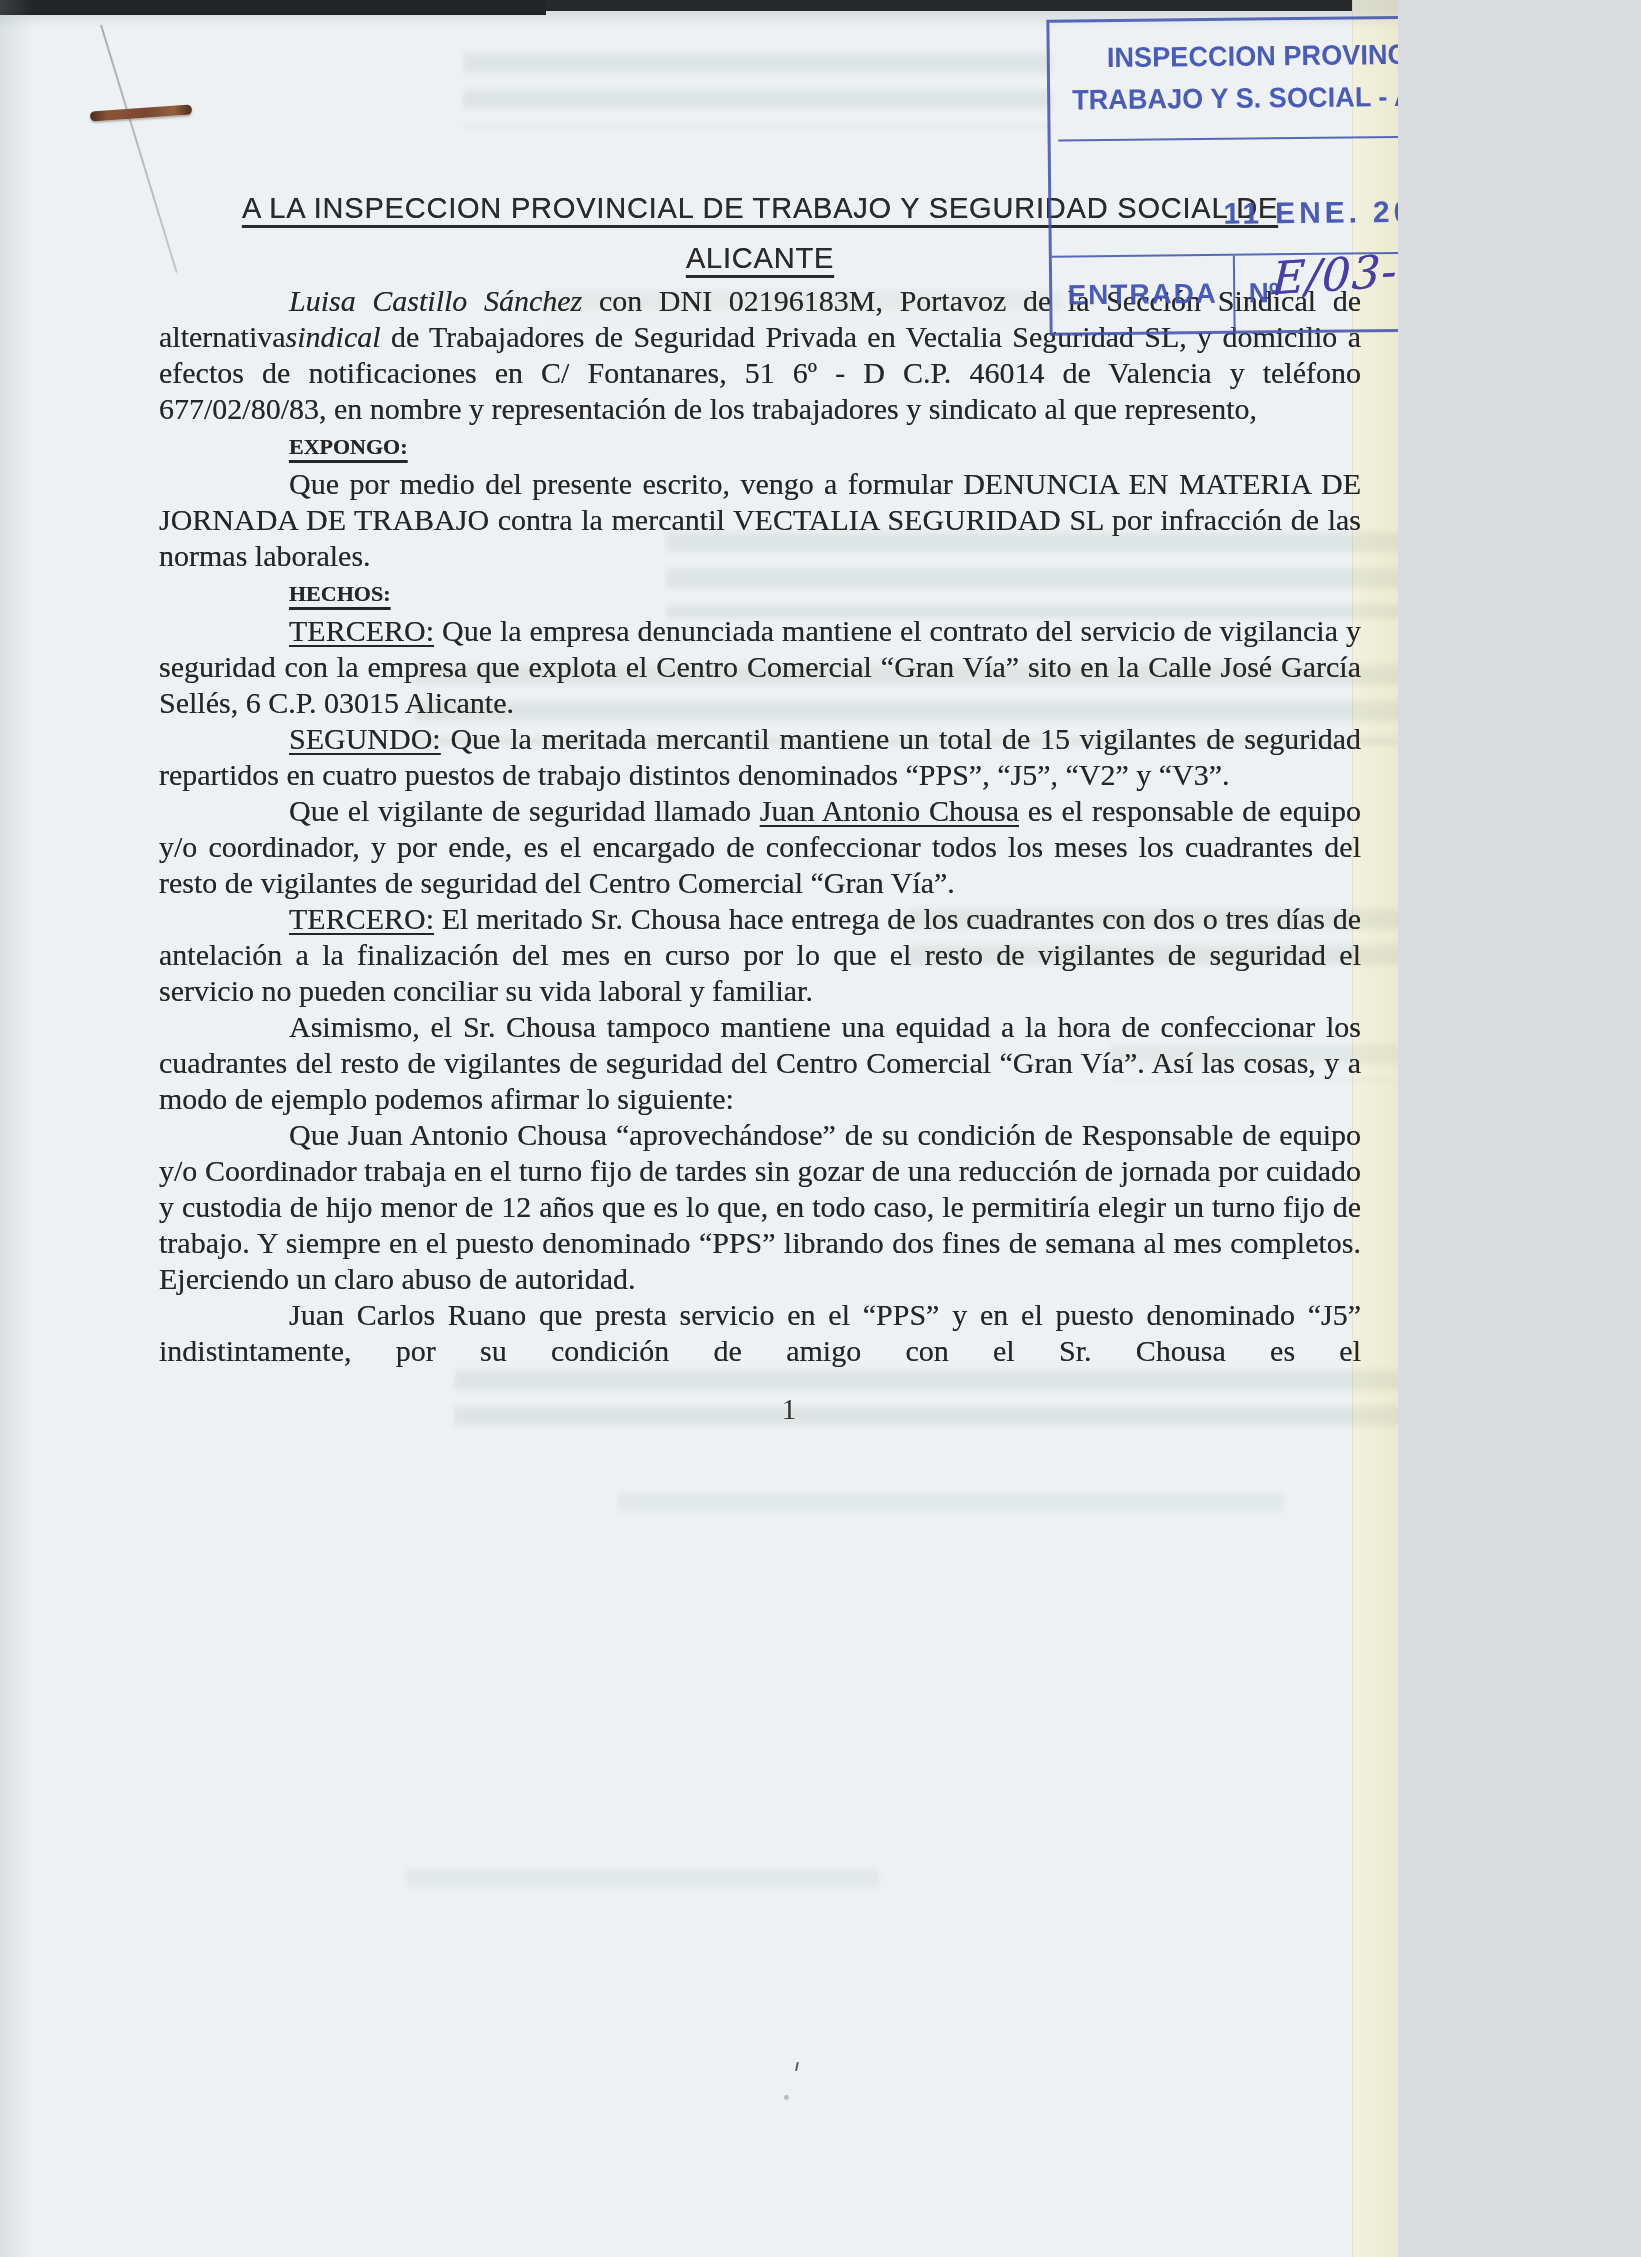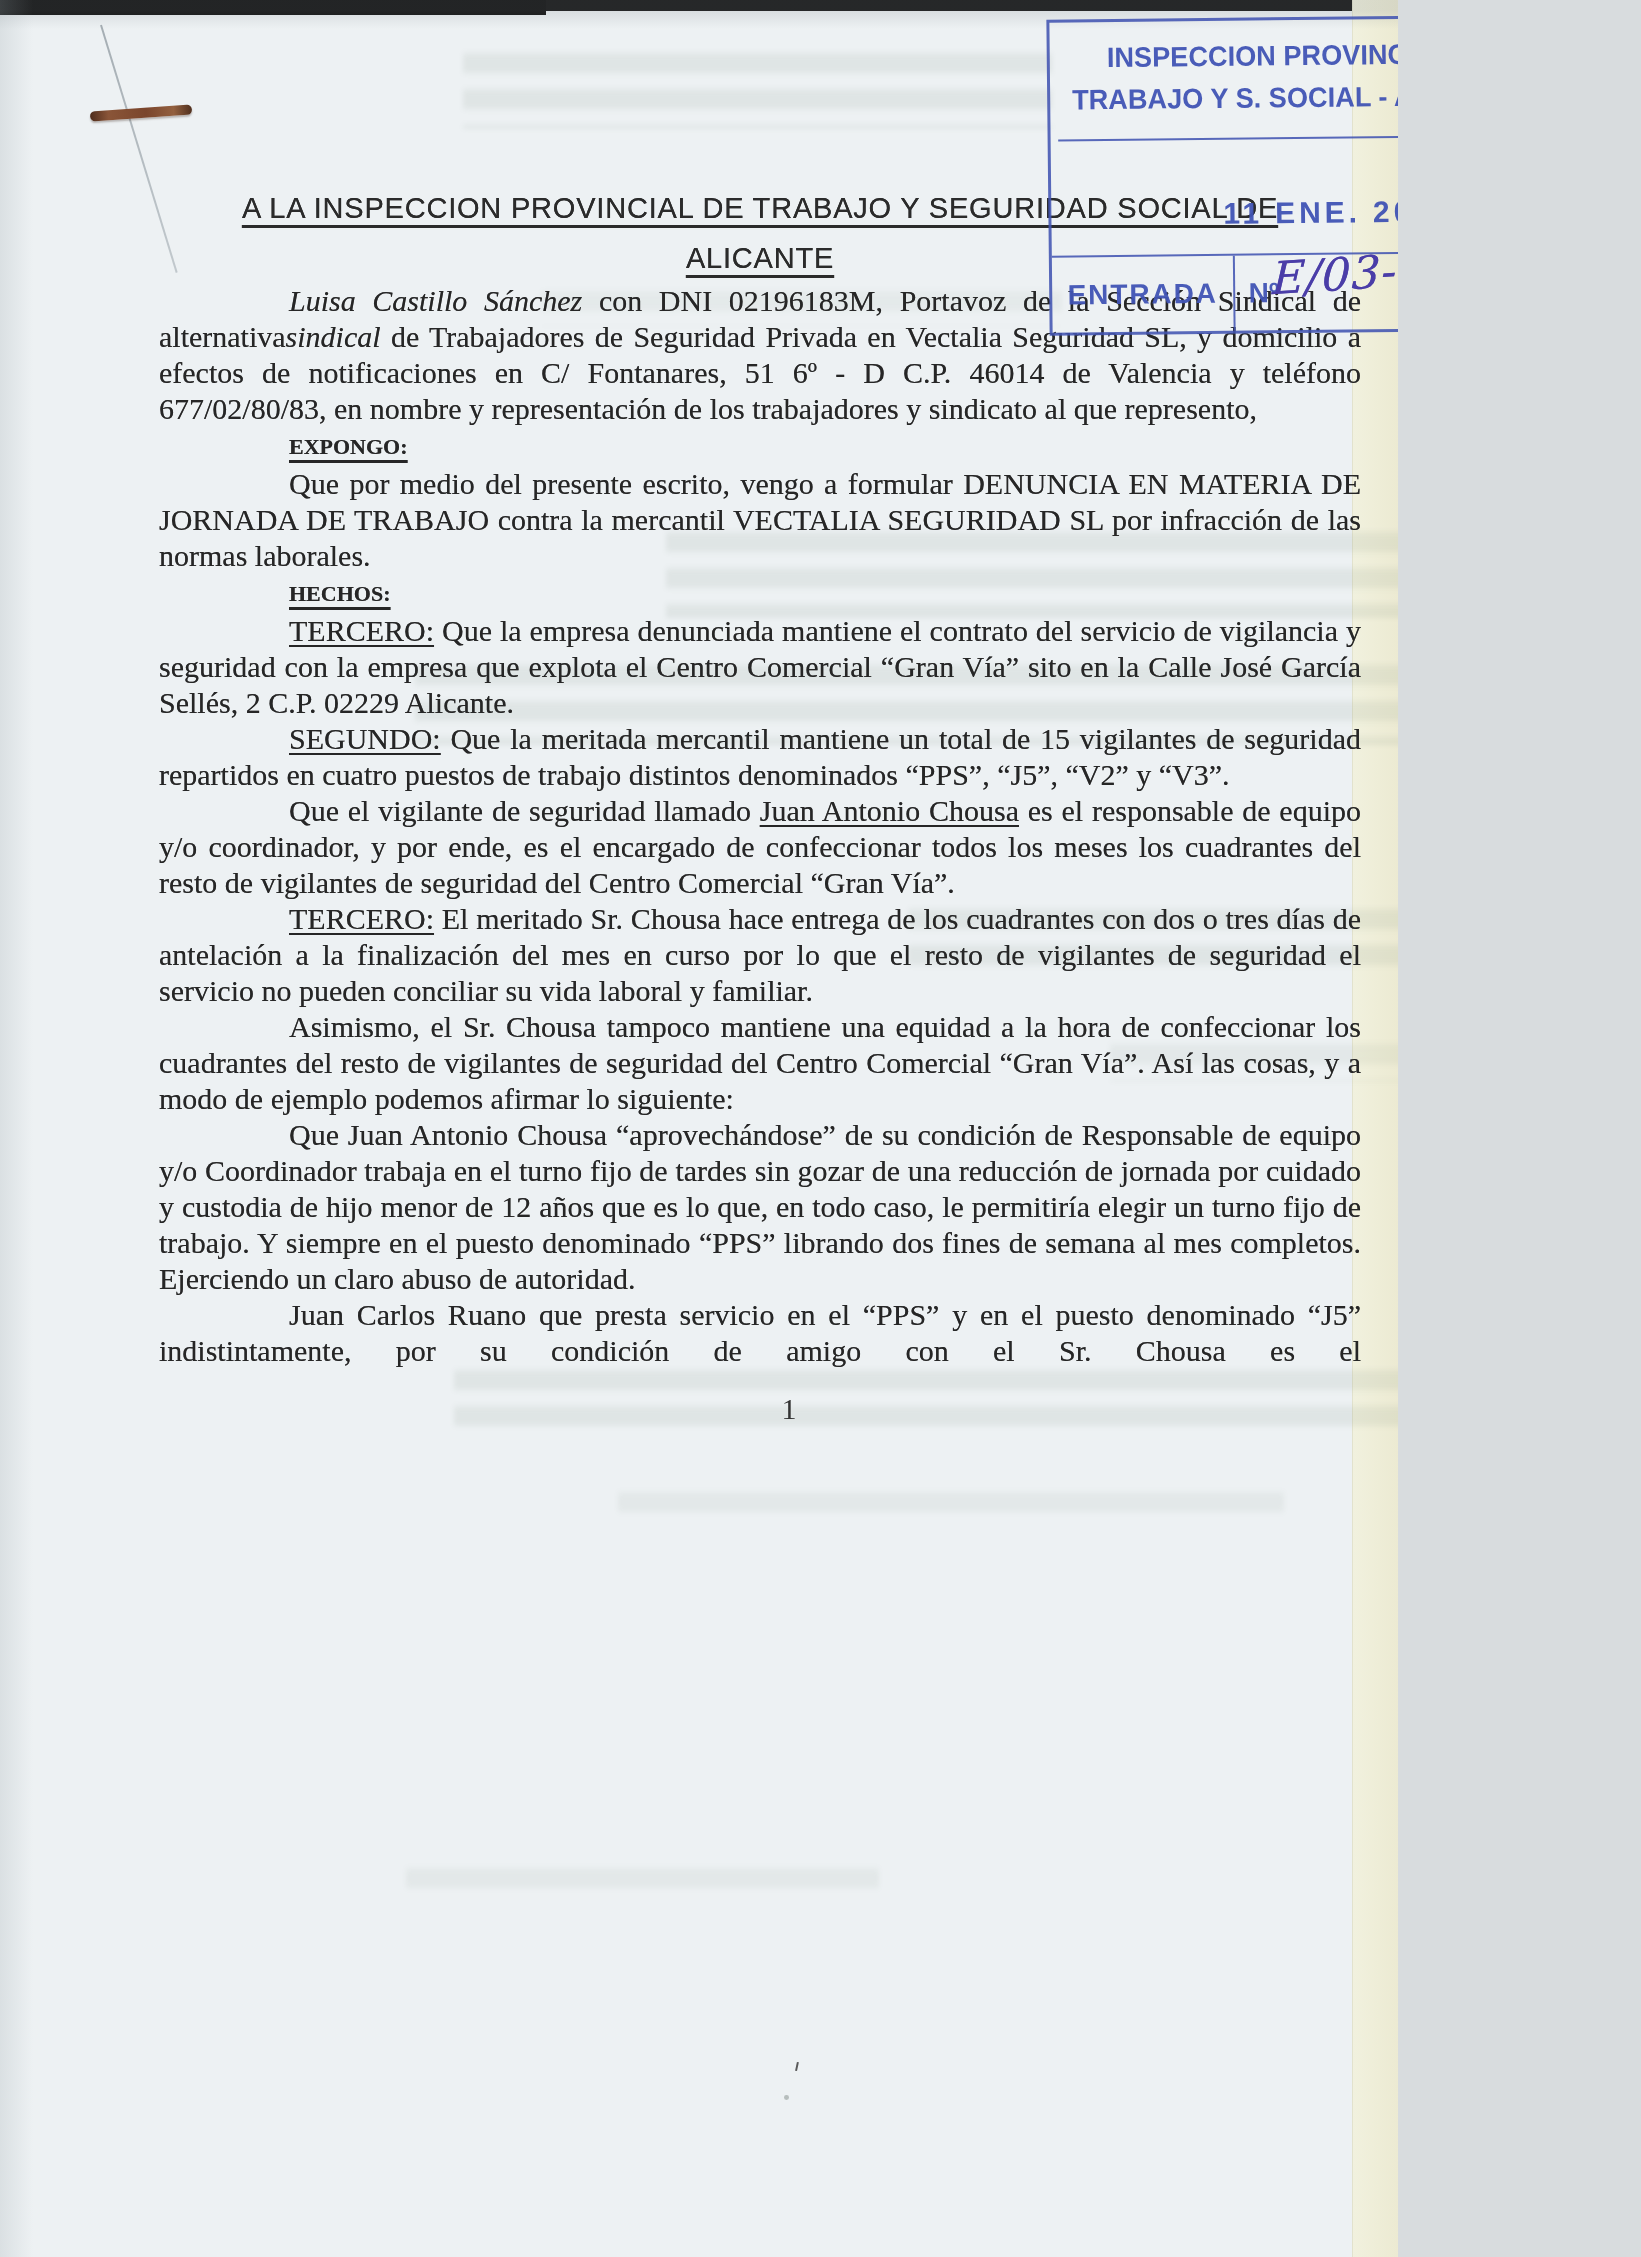--- a/index.html
+++ b/index.html
@@ -201,21 +201,21 @@
     </h1>
 
     <p class="para indent m-intro"><span class="b i">Luisa Castillo Sánchez</span><span> con DNI 02196183M, Portavoz de la Sección Sindical de </span><span class="b">alternativa</span><span class="b i">sindical</span><span> de Trabajadores de Seguridad Privada en Vectalia Seguridad SL, y domicilio a efectos de notificaciones en C/ Fontanares, 51 6º - D C.P. 46014 de Valencia y teléfono 677/02/80/83, en nombre y representación de los trabajadores y sindicato al que represento,</span></p>
 
     <h2 class="sec m-expongo-h">EXPONGO:</h2>
 
     <p class="para indent m-expongo"><span>Que por medio del presente escrito, vengo a formular DENUNCIA EN MATERIA DE JORNADA DE TRABAJO contra la mercantil VECTALIA SEGURIDAD SL por infracción de las normas laborales.</span></p>
 
     <h2 class="sec m-hechos-h">HECHOS:</h2>
 
-    <p class="para indent m-primero"><span class="b u">TERCERO:</span><span> Que la empresa denunciada mantiene el contrato del servicio de vigilancia y seguridad con la empresa que explota el Centro Comercial “Gran Vía” sito en la Calle José García Sellés, 2 C.P. 02229 Alicante.</span></p>
+    <p class="para indent m-primero"><span class="b u">TERCERO:</span><span> Que la empresa denunciada mantiene el contrato del servicio de vigilancia y seguridad con la empresa que explota el Centro Comercial “Gran Vía” sito en la Calle José García Sellés, 6 C.P. 03015 Alicante.</span></p>
 
     <p class="para indent m-segundo"><span class="b u">SEGUNDO:</span><span> Que la meritada mercantil mantiene un total de 15 vigilantes de seguridad repartidos en cuatro puestos de trabajo distintos denominados “PPS”, “J5”, “V2” y “V3”.</span></p>
 
     <p class="para indent m-chousa"><span>Que el vigilante de seguridad llamado </span><span class="u">Juan Antonio Chousa</span><span> es el responsable de equipo y/o coordinador, y por ende, es el encargado de confeccionar todos los meses los cuadrantes del resto de vigilantes de seguridad del Centro Comercial “Gran Vía”.</span></p>
 
     <p class="para indent m-tercero"><span class="b u">TERCERO:</span><span> El meritado Sr. Chousa hace entrega de los cuadrantes con dos o tres días de antelación a la finalización del mes en curso por lo que el resto de vigilantes de seguridad el servicio no pueden conciliar su vida laboral y familiar.</span></p>
 
     <p class="para indent m-asimismo"><span>Asimismo, el Sr. Chousa tampoco mantiene una equidad a la hora de confeccionar los cuadrantes del resto de vigilantes de seguridad del Centro Comercial “Gran Vía”. Así las cosas, y a modo de ejemplo podemos afirmar lo siguiente:</span></p>
 
     <p class="para indent m-abuso"><span>Que </span><span class="b">Juan Antonio Chousa</span><span> “aprovechándose” de su condición de Responsable de equipo y/o Coordinador trabaja en el turno fijo de tardes sin gozar de una reducción de jornada por cuidado y custodia de hijo menor de 12 años que es lo que, en todo caso, le permitiría elegir un turno fijo de trabajo. Y siempre en el puesto denominado “PPS” librando dos fines de semana al mes completos. Ejerciendo un claro abuso de autoridad.</span></p>

